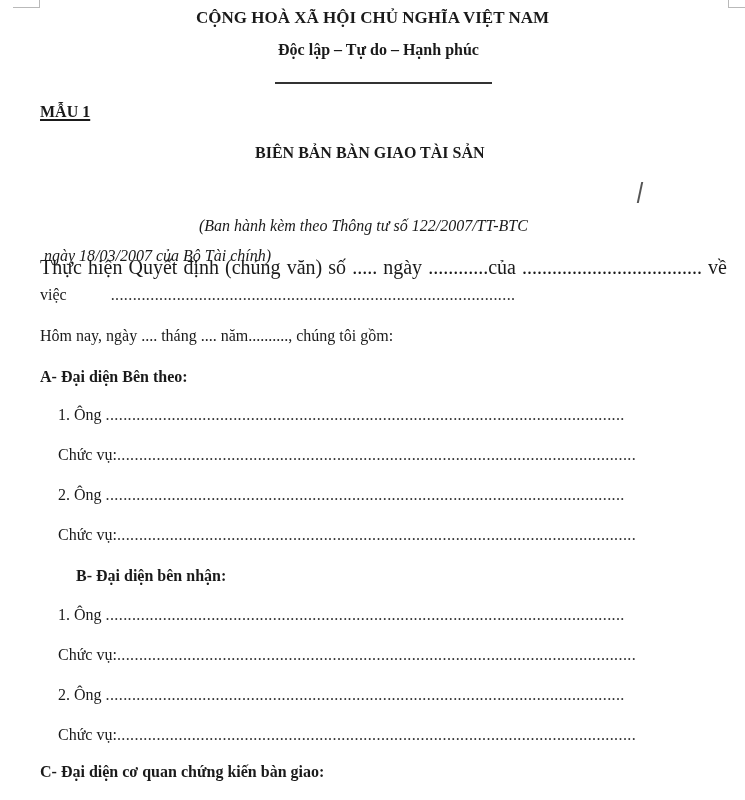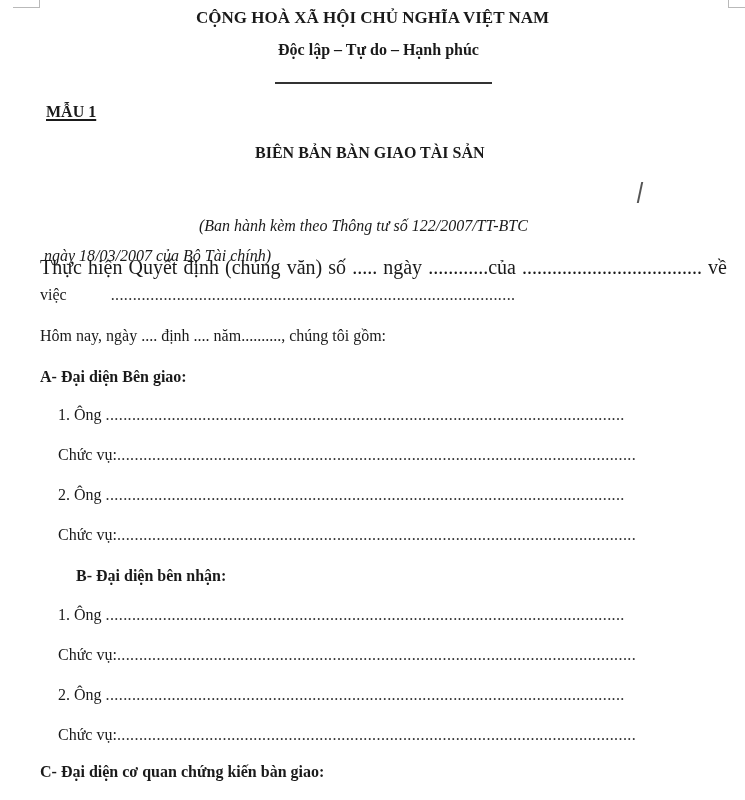--- a/index.html
+++ b/index.html
@@ -76,21 +76,21 @@
 
 <div class="corner-mark" style="left:13px; top:7px; width:27px; height:1px;"></div>
 <div class="corner-mark" style="left:39px; top:0px; width:1px; height:8px;"></div>
 <div class="corner-mark" style="left:728px; top:0px; width:1px; height:8px;"></div>
 <div class="corner-mark" style="left:728px; top:7px; width:17px; height:1px;"></div>
 
 <div class="abs center heading t17" style="top:8px;">CỘNG HOÀ XÃ HỘI CHỦ NGHĨA VIỆT NAM</div>
 <div class="abs center bold t16" style="top:41px; padding-left:6px;">Độc lập – Tự do – Hạnh phúc</div>
 <div class="divider"></div>
 
-<div class="abs bold t16 mau" style="left:40px; top:103px;margin-left:6px;">MẪU 1</div>
+<div class="abs bold t16 mau" style="left:40px; top:103px;">MẪU 1</div>
 
 <div class="abs bold t16" style="left:255px; top:144px;">BIÊN BẢN BÀN GIAO TÀI SẢN</div>
 
 <div class="abs italic t16" style="left:199px; top:183px;">(Ban hành kèm theo Thông tư số 122/2007/TT-BTC</div>
 <div class="caret"></div>
 <div class="abs italic t16" style="left:44px; top:213px;">ngày 18/03/2007 của Bộ Tài chính)</div>
 
 <div class="justified-line" style="top:256px; left:40px; width:687px;">
   <span>Thực</span>
   <span>hiện</span>
@@ -104,23 +104,23 @@
   <span>............của</span>
   <span>....................................</span>
   <span>về</span>
 </div>
 
 <div class="row" style="left:40px; top:286px; width:476px;gap:44px;">
   <span>việc</span>
   <span class="fill">.......................................................................................................</span>
 </div>
 
-<div class="abs t16" style="left:40px; top:327px;">Hôm nay, ngày .... định .... năm.........., chúng tôi gồm:</div>
+<div class="abs t16" style="left:40px; top:327px;">Hôm nay, ngày .... tháng .... năm.........., chúng tôi gồm:</div>
 
-<div class="abs bold t16" style="left:40px; top:368px;">A- Đại diện Bên giao:</div>
+<div class="abs bold t16" style="left:40px; top:368px;">A- Đại diện Bên theo:</div>
 
 <div class="row" style="left:58px; top:406px; width:648px;">
   <span style="white-space:pre;">1. Ông </span>
   <span class="fill">......................................................................................................................</span>
 </div>
 <div class="row" style="left:58px; top:446px; width:648px;">
   <span>Chức vụ:</span>
   <span class="fill">......................................................................................................................</span>
 </div>
 <div class="row" style="left:58px; top:486px; width:648px;">

